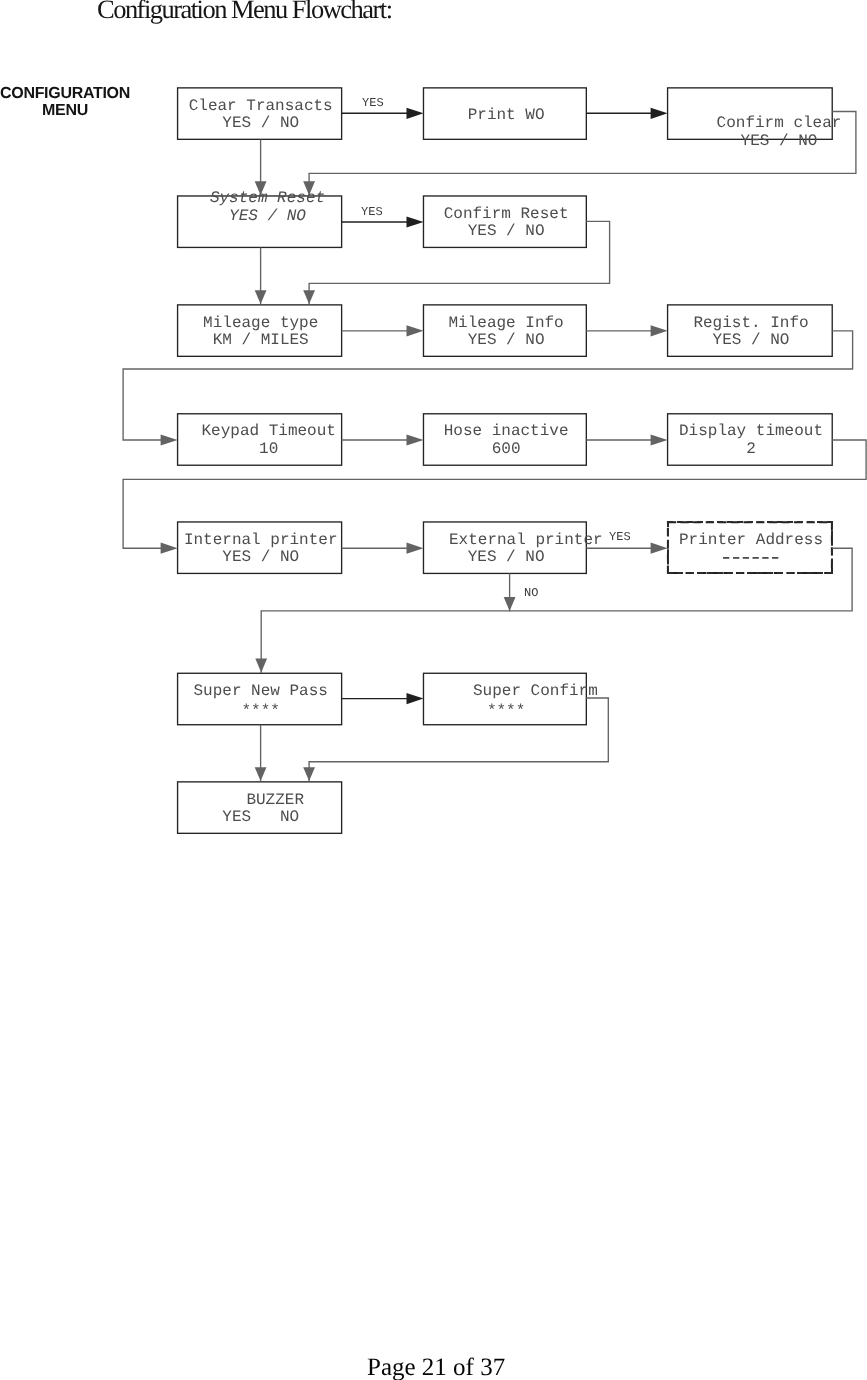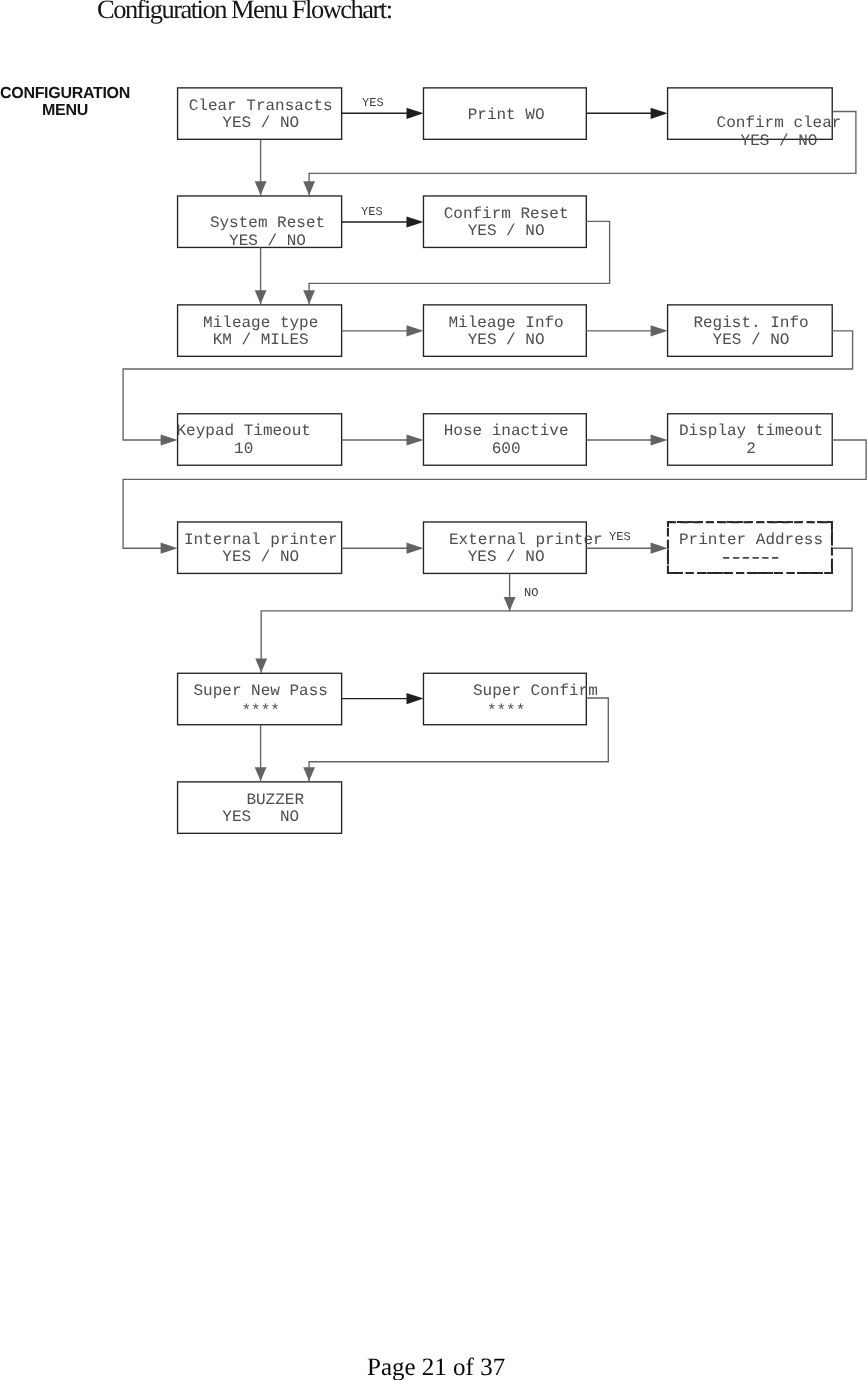--- a/index.html
+++ b/index.html
@@ -126,26 +126,26 @@
       <g>
         <path d="M 260.6 781.1 L 254.70000000000002 767.2 L 266.5 767.2 Z" fill="#636363" stroke="none"></path>
         <polyline points="260.6,724.8 260.6,781.6" fill="none" stroke="#636363" stroke-width="1.35" stroke-linejoin="miter" stroke-linecap="butt"></polyline>
       </g>
     </svg>
 
   <div id="nodes">
       <div class="node" style="left: 176.9px; top: 87.2px; width: 165.4px; height: 52.8px;"><div class="t" style="top: 9.4px;">Clear Transacts</div><div class="t" style="top: 26.9px;">YES / NO</div></div>
       <div class="node" style="left: 422.8px; top: 87.2px; width: 164.2px; height: 45px;"><div class="t" style="top: 18.7px;">Print WO</div></div>
       <div class="node" style="left: 666.9px; top: 105px; width: 166px; height: 52.8px; margin-left: 28px;"><div class="t" style="top: 9.4px;">Confirm clear</div><div class="t" style="top: 26.9px;">YES / NO</div></div>
-      <div class="node" style="left: 176.9px; top: 205px; width: 179px; height: 52.8px;"><div class="t" style="top: 9.4px;">System Reset</div><div class="t" style="top: 26.9px;">YES / NO</div></div>
+      <div class="node" style="left: 176.9px; top: 180px; width: 179px; height: 52.8px; font-style: italic;"><div class="t" style="top: 9.4px;">System Reset</div><div class="t" style="top: 26.9px;">YES / NO</div></div>
       <div class="node" style="left: 422.8px; top: 195.3px; width: 164.2px; height: 52.8px;"><div class="t" style="top: 9.4px;">Confirm Reset</div><div class="t" style="top: 26.9px;">YES / NO</div></div>
       <div class="node" style="left: 176.9px; top: 304.2px; width: 165.4px; height: 52.8px;"><div class="t" style="top: 9.4px;">Mileage type</div><div class="t" style="top: 26.9px;">KM / MILES</div></div>
       <div class="node" style="left: 422.8px; top: 304.2px; width: 164.2px; height: 52.8px; padding-left: 11px;"><div class="t" style="top: 9.4px;">Mileage Info</div><div class="t" style="top: 26.9px;">YES / NO</div></div>
       <div class="node" style="left: 666.9px; top: 304.2px; width: 166px; height: 52.8px;"><div class="t" style="top: 9.4px;">Regist. Info</div><div class="t" style="top: 26.9px;">YES / NO</div></div>
-      <div class="node" style="left: 160px; top: 413.1px; width: 165.4px; height: 52.8px;"><div class="t" style="top: 9.4px;">Keypad Timeout</div><div class="t" style="top: 26.9px;">10</div></div>
+      <div class="node" style="left: 185px; top: 413.1px; width: 165.4px; height: 52.8px;"><div class="t" style="top: 9.4px;">Keypad Timeout</div><div class="t" style="top: 26.9px;">10</div></div>
       <div class="node" style="left: 422.8px; top: 413.1px; width: 164.2px; height: 58px;"><div class="t" style="top: 9.4px;">Hose inactive</div><div class="t" style="top: 26.9px;">600</div></div>
       <div class="node" style="left: 666.9px; top: 413.1px; width: 166px; height: 52.8px;"><div class="t" style="top: 9.4px;">Display timeout</div><div class="t" style="top: 26.9px;">2</div></div>
       <div class="node" style="left: 176.9px; top: 521.3px; width: 165.4px; height: 52.8px;"><div class="t" style="top: 9.4px;">Internal printer</div><div class="t" style="top: 26.9px;">YES / NO</div></div>
       <div class="node" style="left: 422.8px; top: 521.3px; width: 164.2px; height: 52.8px;"><div class="t" style="top: 9.4px; padding-left: 24px;">External printer</div><div class="t" style="top: 26.9px;">YES / NO</div></div>
       <div class="node dashed" style="left: 666.9px; top: 521.3px; width: 166px; height: 52.8px; padding-left: 44px;"><div class="t" style="top: 7.8px;">Printer Address</div><div class="t" style="top: 25.4px; letter-spacing: -4px; font-size: 23px; left: -1.5px;">------</div></div>
       <div class="node" style="left: 176.9px; top: 672.6px; width: 165.4px; height: 52.8px;"><div class="t" style="top: 9.4px;">Super New Pass</div><div class="t" style="top: 29.9px;">****</div></div>
       <div class="node" style="left: 422.8px; top: 672.6px; width: 164.2px; height: 52.8px;"><div class="t" style="top: 9.4px; margin-left: 48px;">Super Confirm</div><div class="t" style="top: 29.9px;">****</div></div>
       <div class="node" style="left: 176.9px; top: 781.2px; width: 165.4px; height: 52.8px;"><div class="t" style="top: 9.4px; padding-left: 29px;">BUZZER</div><div class="t" style="top: 26.9px;">YES   NO</div></div>
     </div>
   <div id="edgelabels">

